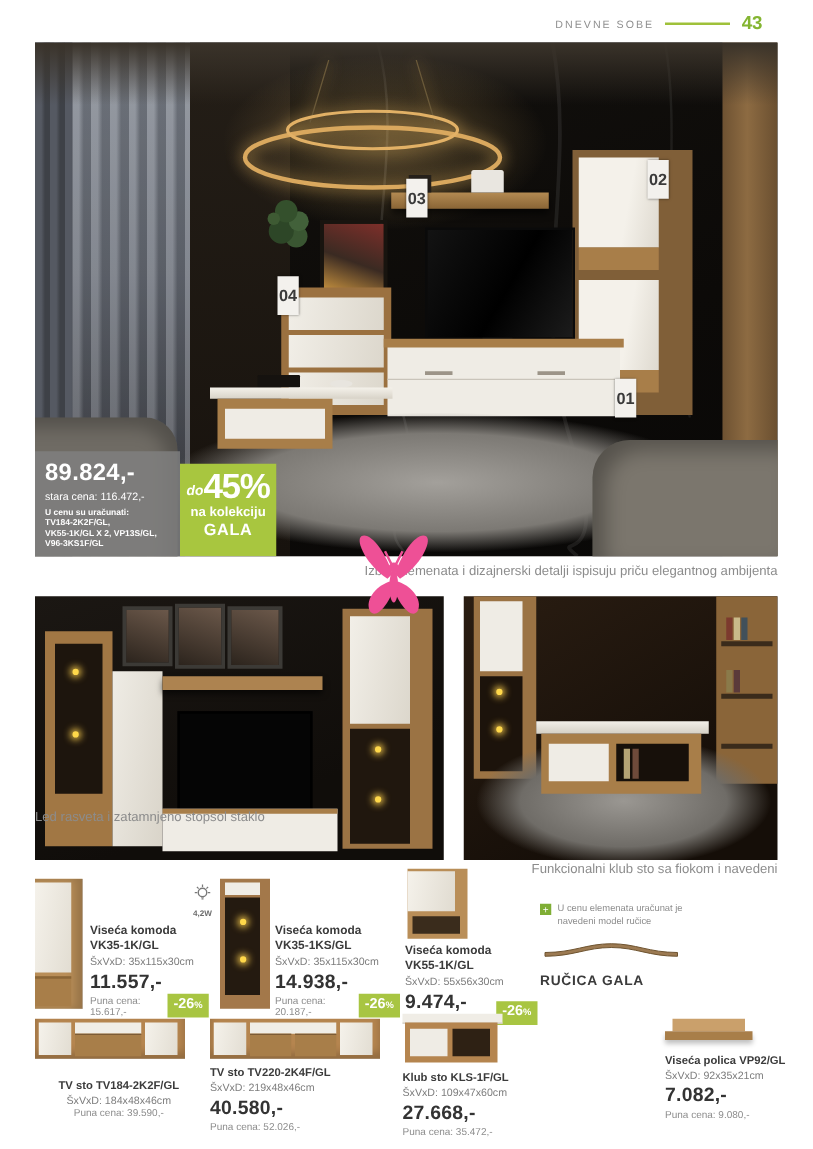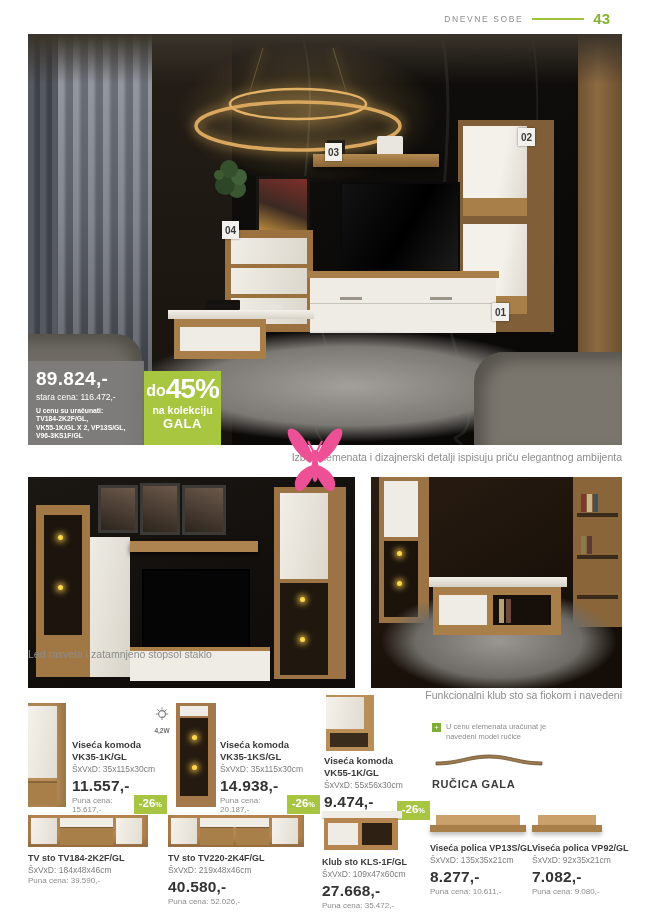--- a/index.html
+++ b/index.html
@@ -19,21 +19,21 @@
     background:repeating-linear-gradient(90deg,rgba(255,255,255,.16) 0 5px,rgba(0,0,0,.16) 9px 15px);}
   .hero .curtain{position:absolute;left:0;top:0;width:30px;height:411px;background:#4a4d53;
     background:repeating-linear-gradient(90deg,#555962 0 5px,#3e4147 8px 12px);}
   .hero .wallmid{position:absolute;left:124px;top:0;width:80px;height:411px;background:linear-gradient(180deg,#241e17,#17120d);}
   .hero .marble{position:absolute;left:204px;top:0;width:346px;height:411px;background:linear-gradient(160deg,#12100d 0%,#0c0a08 60%,#090807 100%);}
   .hero .woodpanel{position:absolute;left:550px;top:0;width:44px;height:411px;
     background:linear-gradient(90deg,#6e5232 0%,#8d6b42 45%,#6a4f30 100%);}
   .hero .glow{position:absolute;left:150px;top:10px;width:260px;height:140px;border-radius:50%;
     background:radial-gradient(closest-side,rgba(235,190,110,.35),rgba(0,0,0,0));}
   .chand{position:absolute;left:140px;top:14px;filter:drop-shadow(0 0 6px rgba(235,185,95,.85));}
-  .tag{position:absolute;width:17px;height:18px;background:#f3f1ed;color:#3a3a3a;font-size:10px;font-weight:bold;
+  .tag{position:absolute;width:17px;height:31px;background:#f3f1ed;color:#3a3a3a;font-size:13px;font-weight:bold;
     display:flex;align-items:center;justify-content:center;box-shadow:0 0 2px rgba(0,0,0,.5);z-index:4;}
   
   .shelf03{position:absolute;left:285px;top:120px;width:126px;height:13px;background:linear-gradient(180deg,#b38a52,#8a6536);box-shadow:0 4px 6px rgba(0,0,0,.6);}
   .shelf03 .deco1{position:absolute;left:14px;top:-14px;width:18px;height:14px;background:#26211b;}
   .shelf03 .deco2{position:absolute;left:64px;top:-18px;width:26px;height:18px;background:#e9e6e0;border-radius:2px 2px 0 0;}
   .cab02{position:absolute;left:430px;top:86px;width:96px;height:212px;background:#805f38;}
   .cab02 .u{position:absolute;left:5px;width:64px;background:linear-gradient(100deg,#f4f1ea 60%,#ded9cf);}
   .cab02 .base{position:absolute;left:5px;width:64px;background:#a87e49;}
   .tv{position:absolute;left:312px;top:148px;width:116px;height:86px;background:linear-gradient(120deg,#131313,#000 55%,#1c1c1c);border:2px solid #0a0a0a;}
   .tvfoot{position:absolute;left:358px;top:236px;width:24px;height:5px;background:#111;}
@@ -56,21 +56,21 @@
     background:radial-gradient(closest-side,#a3a09b,#7c7974 70%,rgba(60,58,55,0));}
   .sofaL{position:absolute;left:-8px;top:300px;width:122px;height:112px;background:#6f6b64;border-radius:0 26px 0 0;box-shadow:inset -8px 8px 14px rgba(0,0,0,.25);}
   .sofaR{position:absolute;left:446px;top:318px;width:150px;height:94px;background:#7b766d;border-radius:30px 0 0 0;box-shadow:inset 10px 8px 16px rgba(0,0,0,.3);}
   
   .pblock{position:absolute;left:0;bottom:0;width:116px;height:84px;background:rgba(128,128,128,.82);color:#fff;padding:7px 8px;box-sizing:border-box;z-index:5;}
   .pblock .big{font-size:19px;font-weight:bold;letter-spacing:.3px;}
   .pblock .old{font-size:8.5px;margin-top:2px;}
   .pblock .inc{font-size:6.8px;font-weight:bold;margin-top:5px;line-height:1.25;}
   .badgeBig{position:absolute;left:116px;bottom:0;width:77px;height:74px;background:#a8c63f;color:#fff;text-align:center;z-index:5;padding-top:4px;box-sizing:border-box;}
   .badgeBig .r1{display:flex;align-items:flex-end;justify-content:center;line-height:1;}
-  .badgeBig .do{font-size:16px;font-weight:bold;padding-bottom:4px;}
+  .badgeBig .do{font-size:11px;font-weight:bold;padding-bottom:4px;font-style:italic;}
   .badgeBig .pct{font-size:28px;font-weight:bold;letter-spacing:-1px;}
   .badgeBig .l2{font-size:10.5px;font-weight:bold;margin-top:1px;}
   .badgeBig .l3{font-size:13px;font-weight:bold;letter-spacing:.5px;}
   
   .capHero{position:absolute;top:451px;left:28px;width:594px;text-align:right;font-size:10.5px;color:#8c8c8c;}
   .butterfly{position:absolute;left:284px;top:423px;z-index:6;}
   
   .midL{position:absolute;left:28px;top:477px;width:327px;height:211px;background:linear-gradient(160deg,#1b1713,#100d0a 70%);overflow:hidden;}
   .frame{position:absolute;border:3px solid #3c3a36;background:linear-gradient(200deg,#6b584a,#2c241d);}
   .mcabL{position:absolute;left:8px;top:28px;width:54px;height:172px;background:#a17744;}
@@ -376,21 +376,21 @@
     <div class="rtitle">RUČICA GALA</div>
   </div>
 
   <div class="card" style="left:28px;top:815px;width:134px;">
     <div class="tvstand" style="width:120px;height:32px;">
       <div class="d" style="left:3px;width:26px;"></div>
       <div class="d" style="left:88px;width:26px;"></div>
       <div class="midtop" style="left:32px;width:53px;"></div>
       <div class="mid" style="left:32px;width:53px;"></div>
     </div>
-    <div style="margin-top:6px;">
+    <div style="margin-top:16px;text-align:center;">
       <div class="pname" style="white-space:nowrap;font-size:9px;">TV sto TV184-2K2F/GL</div>
       <div class="pdims">ŠxVxD: 184x48x46cm</div>
       <div class="pfull">Puna cena: 39.590,-</div>
     </div>
   </div>
 
   <div class="card" style="left:168px;top:815px;width:150px;">
     <div class="tvstand" style="width:136px;height:32px;">
       <div class="d" style="left:3px;width:26px;"></div>
       <div class="d" style="left:104px;width:26px;"></div>
@@ -414,32 +414,20 @@
         <div class="dr"></div>
     </div>
     <div style="margin-top:4px;">
       <div class="pname" style="white-space:nowrap;font-size:9px;">Klub sto KLS-1F/GL</div>
       <div class="pdims">ŠxVxD: 109x47x60cm</div>
       <div class="pprice">27.668,-</div>
       <div class="pfull">Puna cena: 35.472,-</div>
     </div>
   </div>
 
-  <div class="card" style="left:430px;top:815px;width:102px;">
-    <div class="shelfthumb" style="width:96px;height:22px;">
-      <div class="back" style="width:84px;"></div>
-      <div class="board" style="width:96px;"></div>
-    </div>
-    <div style="margin-top:6px;">
-      <div class="pname" style="white-space:nowrap;font-size:9px;">Viseća polica VP13S/GL</div>
-      <div class="pdims">ŠxVxD: 135x35x21cm</div>
-      <div class="pprice">8.277,-</div>
-      <div class="pfull">Puna cena: 10.611,-</div>
-    </div>
-  </div>
 
   <div class="card" style="left:532px;top:815px;width:92px;">
     <div class="shelfthumb" style="width:70px;height:22px;">
       <div class="back" style="width:58px;"></div>
       <div class="board" style="width:70px;"></div>
     </div>
     <div style="margin-top:6px;">
       <div class="pname" style="white-space:nowrap;font-size:9px;">Viseća polica VP92/GL</div>
       <div class="pdims">ŠxVxD: 92x35x21cm</div>
       <div class="pprice">7.082,-</div>

